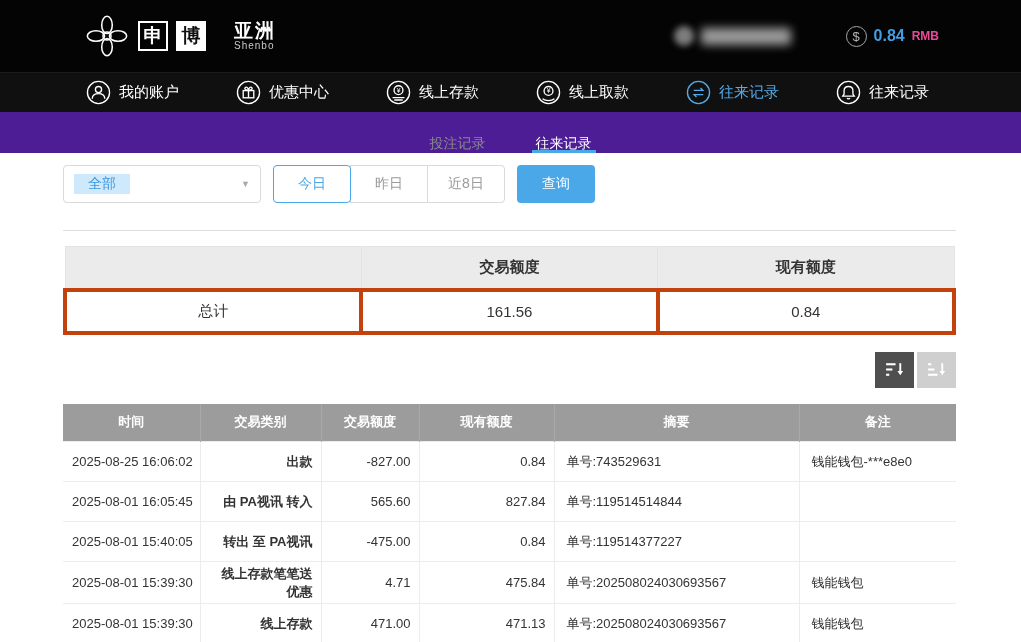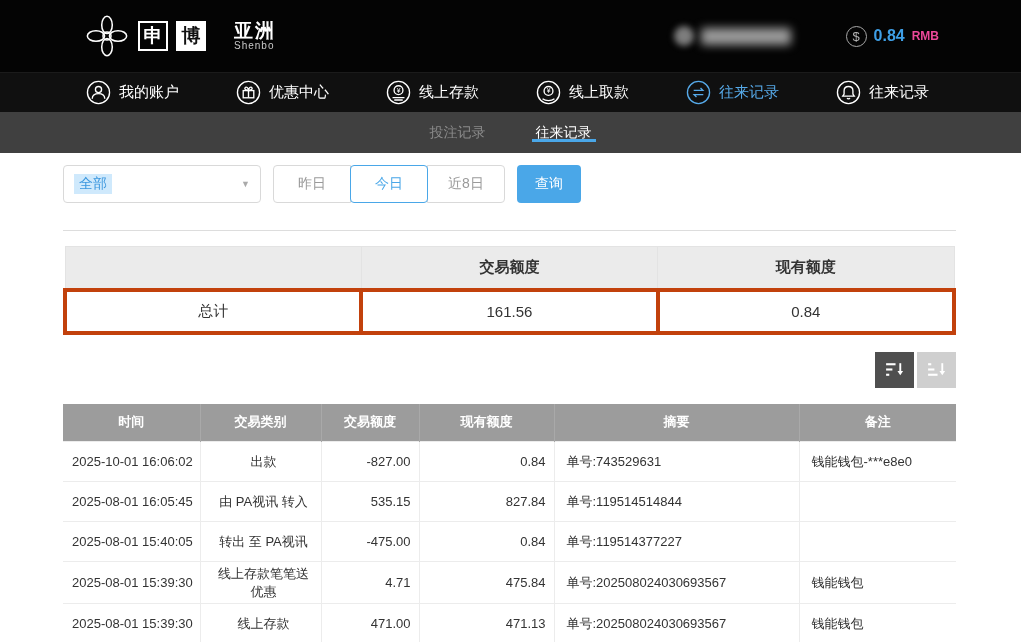--- a/index.html
+++ b/index.html
@@ -56,60 +56,60 @@
     display: flex; align-items: center; justify-content: space-between;
     padding: 0 92px 0 86px;
   }
   .nav-item { display: flex; align-items: center; gap: 8px; color: #fff; font-size: 15px; cursor: pointer; white-space: nowrap; }
   .nav-item svg { width: 25px; height: 25px; display: block; }
   .nav-item.active { color: #56a9e8; }
 
   
   .subbar {
     height: 41px;
-    background: #404040;
-    display: flex; align-items: center; justify-content: center; gap: 50px;
+    background: #4c1d95;
+    display: flex; align-items: flex-end; justify-content: center; gap: 50px;
   }
   .subtab { color: #8b8b8b; font-size: 14px; display: flex; align-items: center; position: relative; cursor: pointer; }
   .subtab.active { color: #fff; }
   .subtab.active::after {
     content: ""; position: absolute; left: -4px; right: -4px; bottom: 0; height: 3px; background: #4aa7e8;
   }
 
   
   .content { padding: 12px 65px 0 63px; }
 
   .filter-row { display: flex; align-items: center; }
   .select-box {
     width: 198px; height: 38px; border: 1px solid #d9d9d9; border-radius: 4px;
     display: flex; align-items: center; justify-content: space-between;
     padding: 0 10px; cursor: pointer; background: #fff;
   }
-  .select-value { background: #cfe9fc; color: #3b97de; font-size: 14px; padding: 1px 5px; }
+  .select-value { background: #cfe9fc; color: #3b97de; font-size: 14px; padding: 1px 14px; }
   .caret { color: #aaa; font-size: 9px; }
 
   .date-box {
     width: 238px; height: 38px; border: 1px solid #d9d9d9; border-radius: 4px;
     display: flex; align-items: center; gap: 9px; padding: 0 12px;
     color: #9a9a9a; font-size: 14px; margin-left: 13px; cursor: pointer; background: #fff;
   }
   .date-box svg { flex: 0 0 auto; }
 
   .quick-group { display: flex; margin-left: 12px; }
   .quick-btn {
     width: 78px; height: 38px; background: #fff; border: 1px solid #d9d9d9;
     color: #9a9a9a; font-size: 14px; display: flex; align-items: center; justify-content: center;
     margin-left: -1px; cursor: pointer; position: relative;
   }
   .quick-btn:first-child { margin-left: 0; border-radius: 4px 0 0 4px; }
   .quick-btn:last-child { border-radius: 0 4px 4px 0; }
   .quick-btn.active { border-color: #4aa7e8; color: #4aa7e8; z-index: 2; border-radius: 4px; }
 
   .search-btn {
-    width: 64px; height: 38px; margin-left: 12px;
+    width: 78px; height: 38px; margin-left: 12px;
     background: #4aa7e8; color: #fff; font-size: 14px;
     border: none; border-radius: 4px; cursor: pointer;
     display: flex; align-items: center; justify-content: center;
   }
 
   .divider { border-top: 1px solid #ddd; margin-top: 27px; }
 
   
   .summary-table { width: 100%; border-collapse: collapse; table-layout: fixed; margin-top: 15px; }
   .summary-table th {
@@ -135,21 +135,21 @@
   }
   .main-table th:first-child { border-left: none; }
   .main-table td {
     height: 40px; font-size: 13px; color: #333;
     border: 1px solid #ececec; padding: 3px 8px; line-height: 1.35;
     background: #fff;
   }
   .main-table tr td:first-child { border-left: none; }
   .main-table tr td:last-child { border-right: none; }
   td.c-time { text-align: left; padding-left: 9px; white-space: nowrap; }
-  td.c-type { text-align: center; padding-left: 14px; }
+  td.c-type { text-align: right; padding-left: 14px; font-weight: bold; }
   td.c-amt  { text-align: right; padding-right: 8px; }
   td.c-bal  { text-align: right; padding-right: 8px; }
   td.c-sum  { text-align: left; padding-left: 12px; }
   td.c-note { text-align: left; padding-left: 12px; }
 </style>
 </head>
 <body>
 
 <div class="topbar">
   <div class="logo">
@@ -270,22 +270,22 @@
 <div class="content">
 
   <div class="filter-row">
     <div class="select-box">
       <span class="select-value">全部</span>
       <span class="caret">▼</span>
     </div>
 
 
     <div class="quick-group">
+      <div class="quick-btn active">今日</div>
       <div class="quick-btn">昨日</div>
-      <div class="quick-btn active">今日</div>
       <div class="quick-btn">近8日</div>
     </div>
 
     <button class="search-btn">查询</button>
   </div>
 
   <div class="divider"></div>
 
   <table class="summary-table">
     <colgroup>
@@ -344,31 +344,31 @@
     <tbody>
         <tr>
       <th>时间</th>
       <th>交易类别</th>
       <th>交易额度</th>
       <th>现有额度</th>
       <th>摘要</th>
       <th>备注</th>
     </tr>
     <tr>
-      <td class="c-time">2025-10-01 16:06:02</td>
+      <td class="c-time">2025-08-25 16:06:02</td>
       <td class="c-type">出款</td>
       <td class="c-amt">-827.00</td>
       <td class="c-bal">0.84</td>
       <td class="c-sum">单号:743529631</td>
       <td class="c-note">钱能钱包-***e8e0</td>
     </tr>
     <tr>
       <td class="c-time">2025-08-01 16:05:45</td>
       <td class="c-type">由 PA视讯 转入</td>
-      <td class="c-amt">535.15</td>
+      <td class="c-amt">565.60</td>
       <td class="c-bal">827.84</td>
       <td class="c-sum">单号:119514514844</td>
       <td class="c-note"></td>
     </tr>
     <tr>
       <td class="c-time">2025-08-01 15:40:05</td>
       <td class="c-type">转出 至 PA视讯</td>
       <td class="c-amt">-475.00</td>
       <td class="c-bal">0.84</td>
       <td class="c-sum">单号:119514377227</td>

